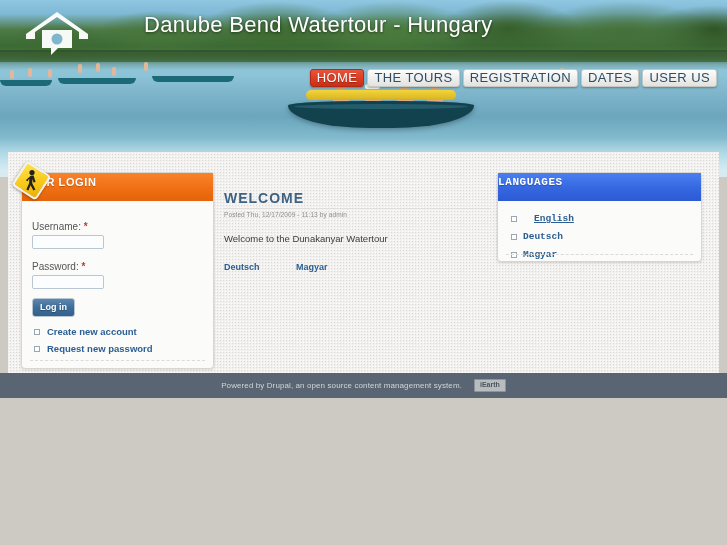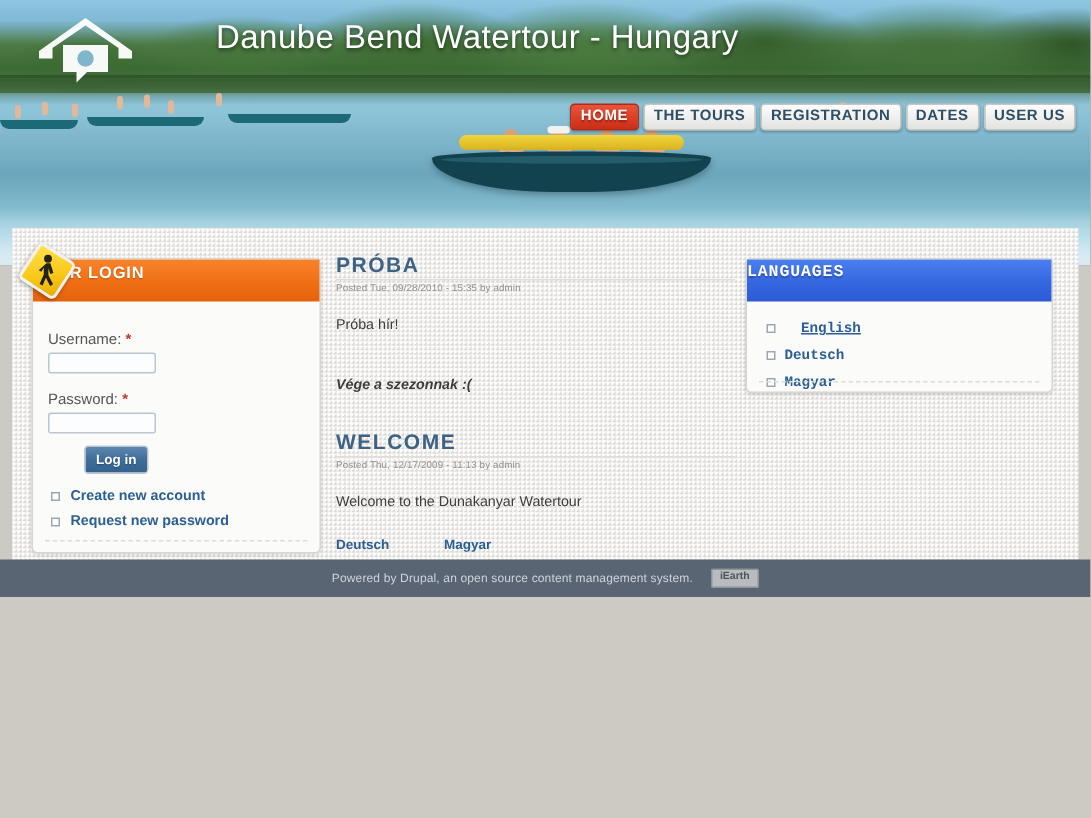--- a/index.html
+++ b/index.html
@@ -138,22 +138,22 @@
   
   .nav {
     position: absolute;
     right: 10px; top: 69px;
     display: flex;
     align-items: flex-start;
     gap: 3px;
     z-index: 6;
   }
   .nav-item {
-    font-size: 10px;
-    font-weight: bold;
+    font-size: 13px;
+    font-weight: normal;
     letter-spacing: 0.4px;
     color: #2e4d66;
     background: linear-gradient(to bottom, #fdfdfd 0%, #f0f0ee 48%, #e2e2df 100%);
     border: 1px solid #c7c7c2;
     border-radius: 3px;
     padding: 3px 6px 4px 6px;
     line-height: 9px;
     text-decoration: none;
     box-shadow: 0 1px 2px rgba(0,0,0,0.30);
     white-space: nowrap;
@@ -258,21 +258,20 @@
     font-size: 9px;
     font-weight: bold;
     color: #ffffff;
     background: linear-gradient(to bottom, #5e87ae 0%, #3e6d99 50%, #34628d 100%);
     border: 1px solid #b9c6d2;
     border-radius: 3px;
     padding: 3px 7px 4px 7px;
     text-shadow: 0 1px 1px rgba(0,0,0,0.3);
     cursor: pointer;
     font-family: "Liberation Sans", sans-serif;
-    margin-left: 24px;
   }
   .link-list {
     list-style: none;
     margin: 9px 0 0 0; padding: 0;
   }
   .link-list li {
     position: relative;
     font-size: 9.5px;
     font-weight: bold;
     margin-bottom: 6px;
@@ -483,26 +482,20 @@
           <li>
             <a href="#">Request new password</a>
           </li>
         </ul>
       </div>
       <div class="block-foot" style="position:absolute; left:0; right:0; bottom:7px;"></div>
     </div>
 
     <div class="main-col">
 
-      <div class="node">
-        <h2 class="node-title">PRÓBA</h2>
-        <div class="node-sub">Posted Tue, 09/28/2010 - 15:35 by admin</div>
-        <p class="node-body">Próba hír!</p>
-        <p class="node-body italic" style="margin-top:26px;">Vége a szezonnak :(</p>
-      </div>
 
       <div class="node" style="margin-top:22px;">
         <h2 class="node-title">WELCOME</h2>
         <div class="node-sub">Posted Thu, 12/17/2009 - 11:13 by admin</div>
         <p class="node-body">Welcome to the Dunakanyar Watertour</p>
         <div class="node-links">
           <a href="#">Deutsch</a>
           <a href="#">Magyar</a>
         </div>
       </div>

